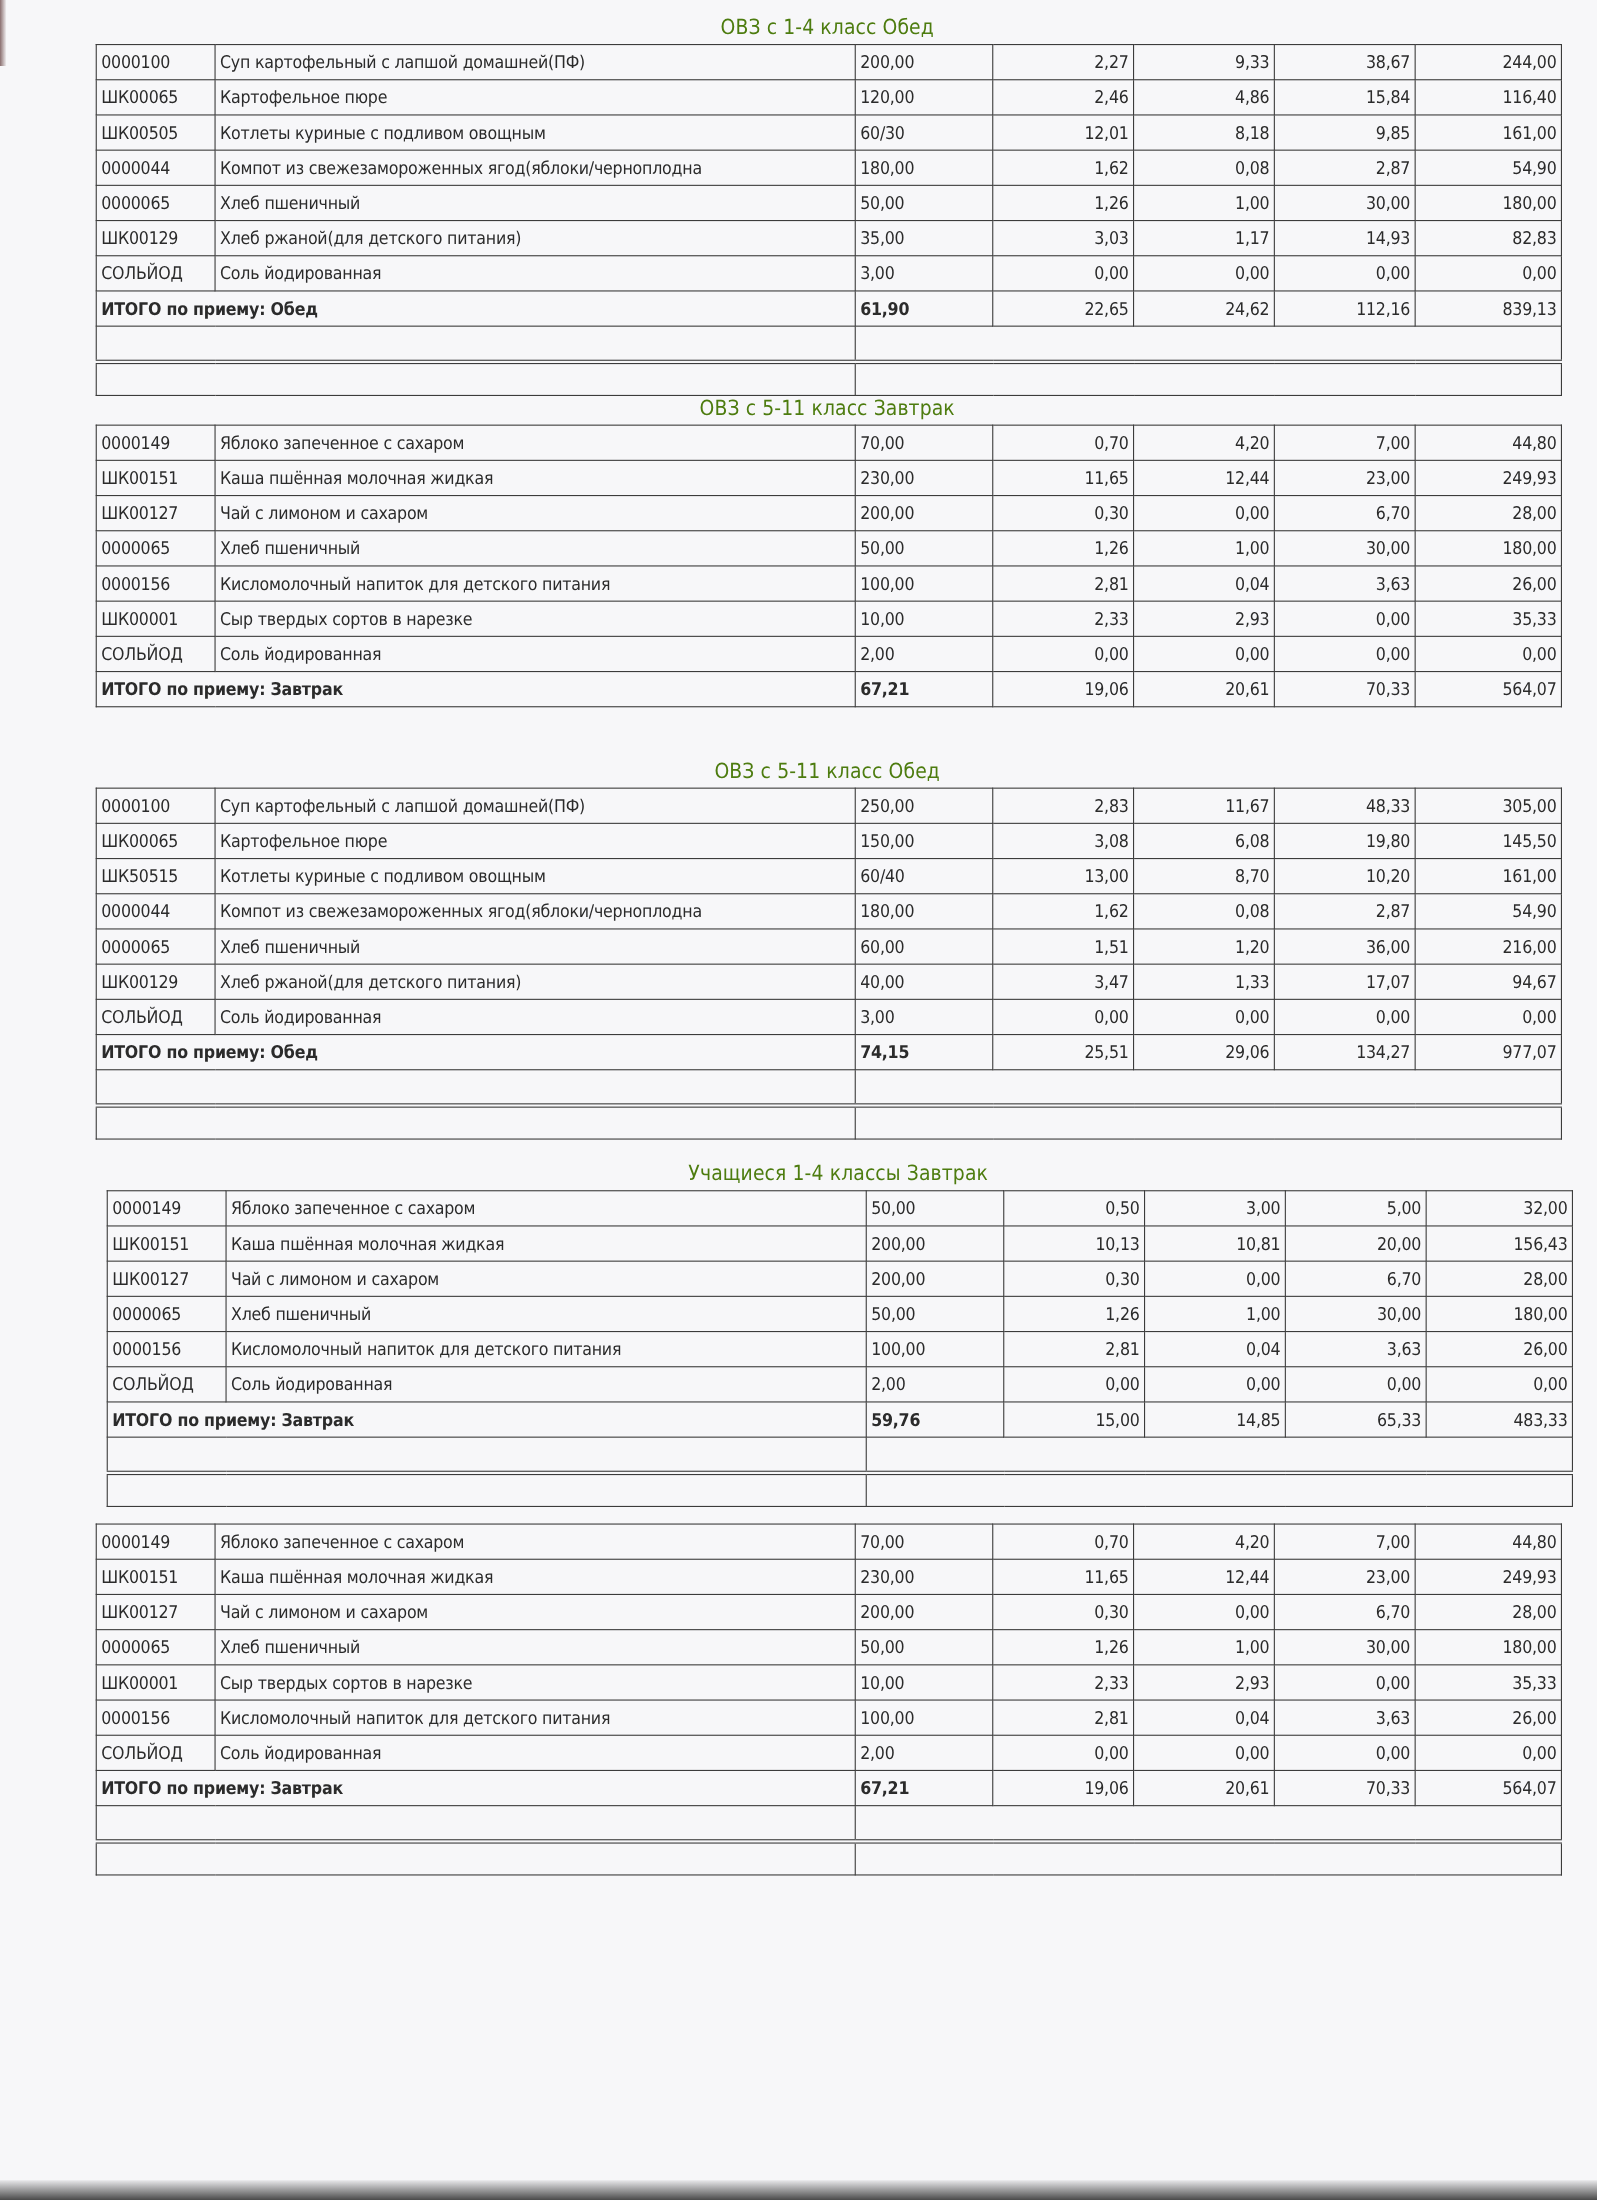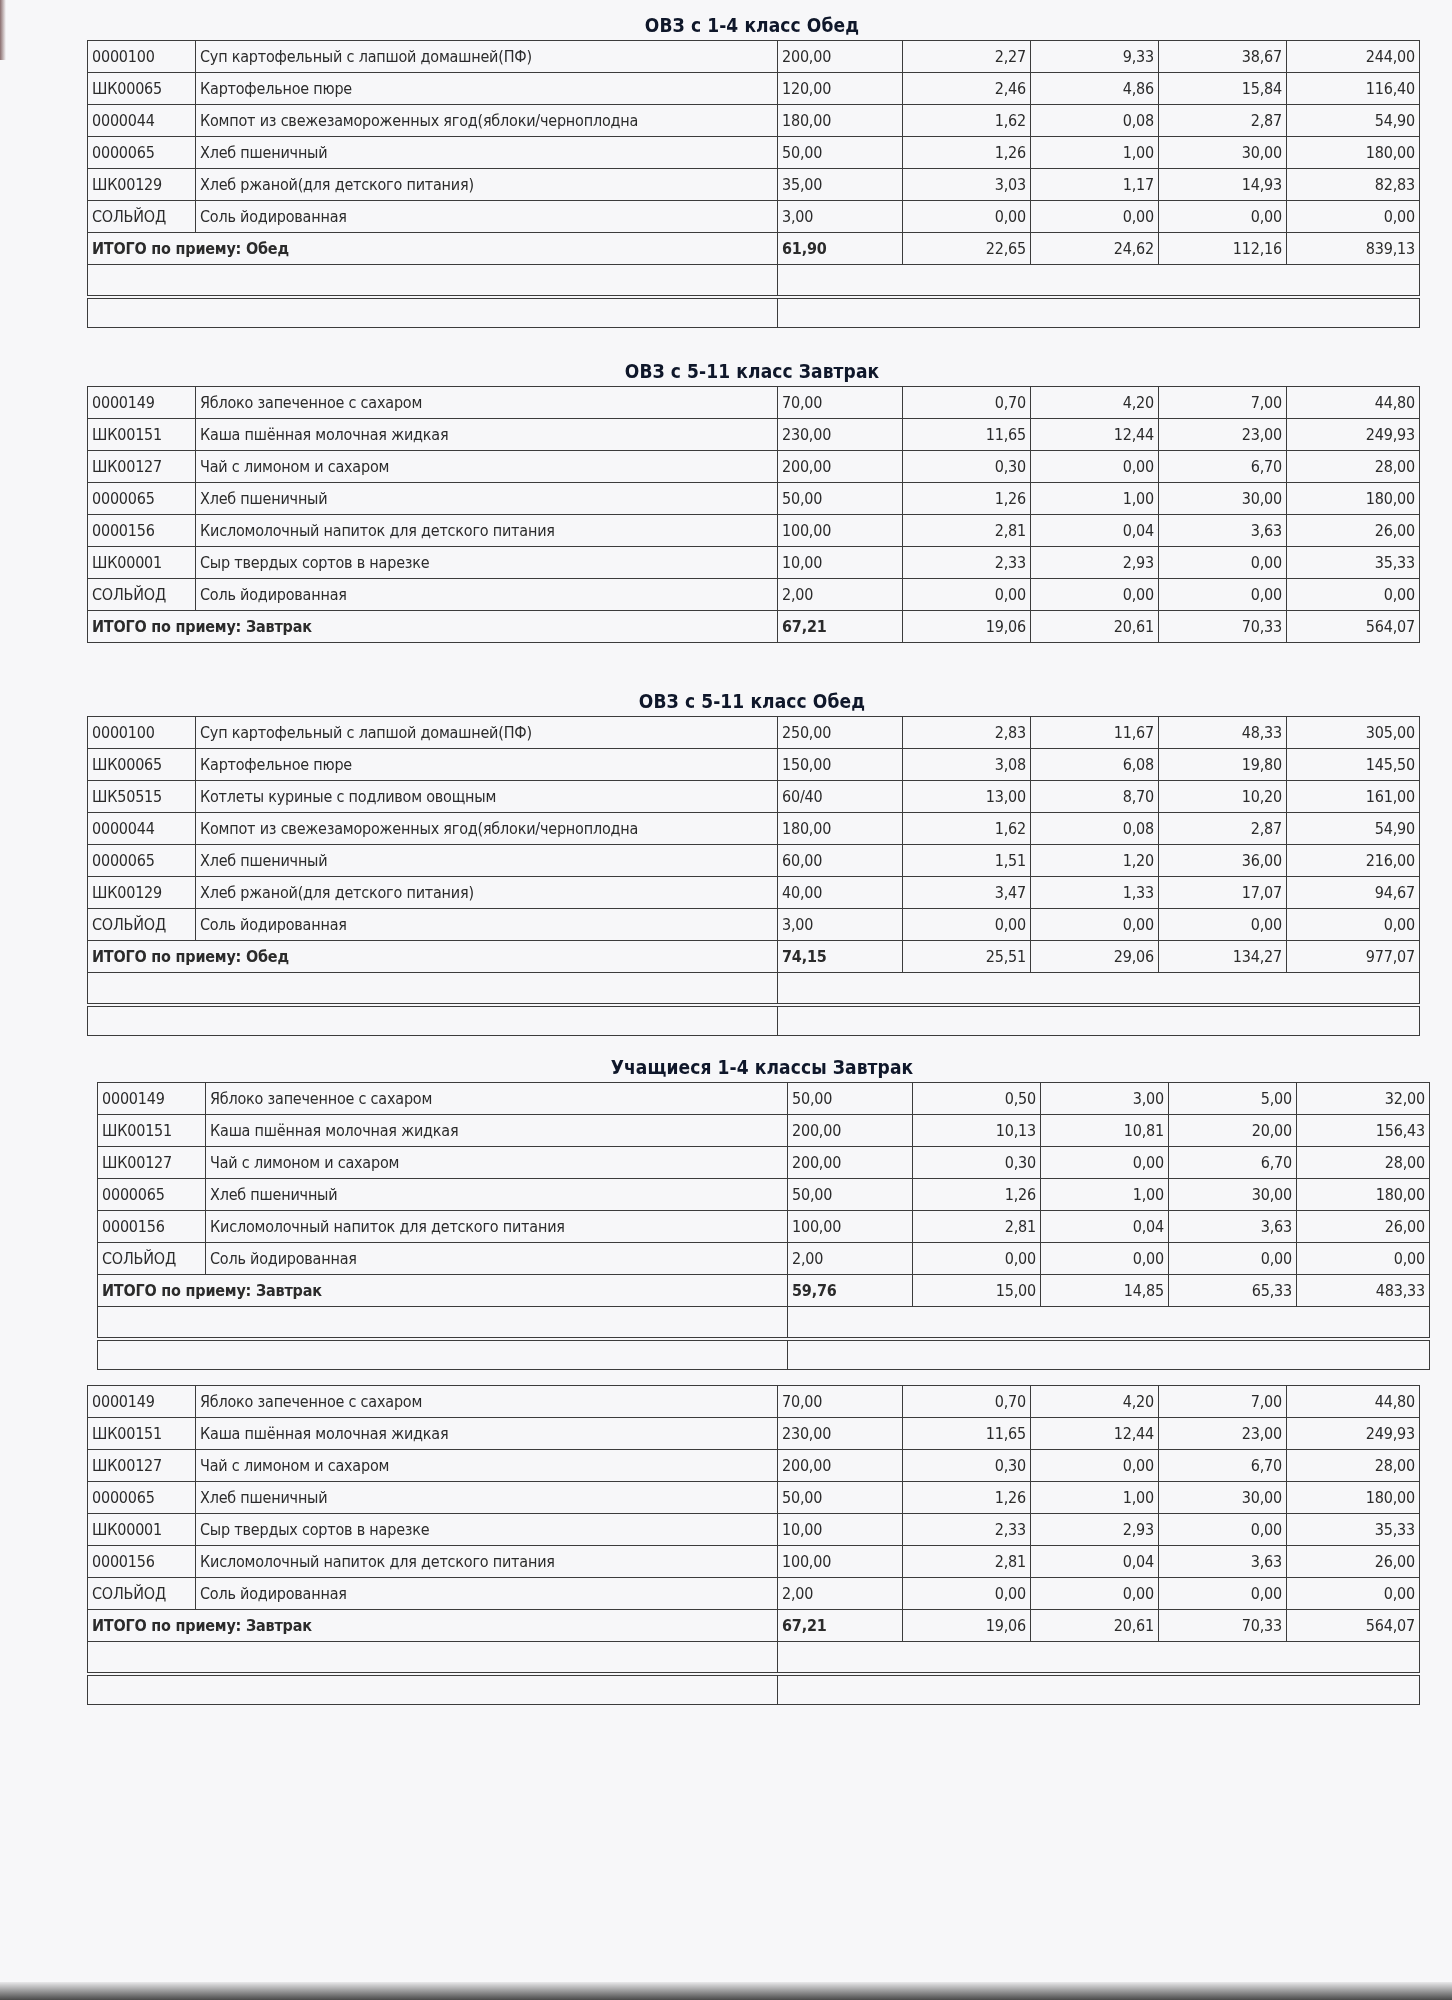--- a/index.html
+++ b/index.html
@@ -20,25 +20,25 @@
     position: absolute; left: 0; bottom: 0; width: 1452px; height: 18px;
     background: linear-gradient(180deg, #e8e8ea, #4a4a4a);
   }
   .section {
     position: absolute;
     left: 87px;
     width: 1330px;
   }
   .section-title {
     text-align: center;
-    font-weight: bold;
+    font-weight: normal;
     font-size: 19px;
     height: 30px;
     line-height: 30px;
-    color: #0f172a;
+    color: #4d7c0f;
     letter-spacing: 0.1px;
   }
   table.menu {
     border-collapse: collapse;
     width: 1330px;
     table-layout: fixed;
     font-size: 16px;
     letter-spacing: -0.2px;
   }
   table.menu td {
@@ -94,20 +94,29 @@
       <tr>
           <td class="code">ШК00065</td>
           <td class="name">Картофельное пюре</td>
           <td class="qty">120,00</td>
           <td class="num">2,46</td>
           <td class="num">4,86</td>
           <td class="num">15,84</td>
           <td class="num">116,40</td>
         </tr>
       <tr>
+          <td class="code">ШК00505</td>
+          <td class="name">Котлеты куриные  с подливом овощным</td>
+          <td class="qty">60/30</td>
+          <td class="num">12,01</td>
+          <td class="num">8,18</td>
+          <td class="num">9,85</td>
+          <td class="num">161,00</td>
+        </tr>
+      <tr>
           <td class="code">0000044</td>
           <td class="name">Компот из свежезамороженных ягод(яблоки/черноплодна</td>
           <td class="qty">180,00</td>
           <td class="num">1,62</td>
           <td class="num">0,08</td>
           <td class="num">2,87</td>
           <td class="num">54,90</td>
         </tr>
       <tr>
           <td class="code">0000065</td>

